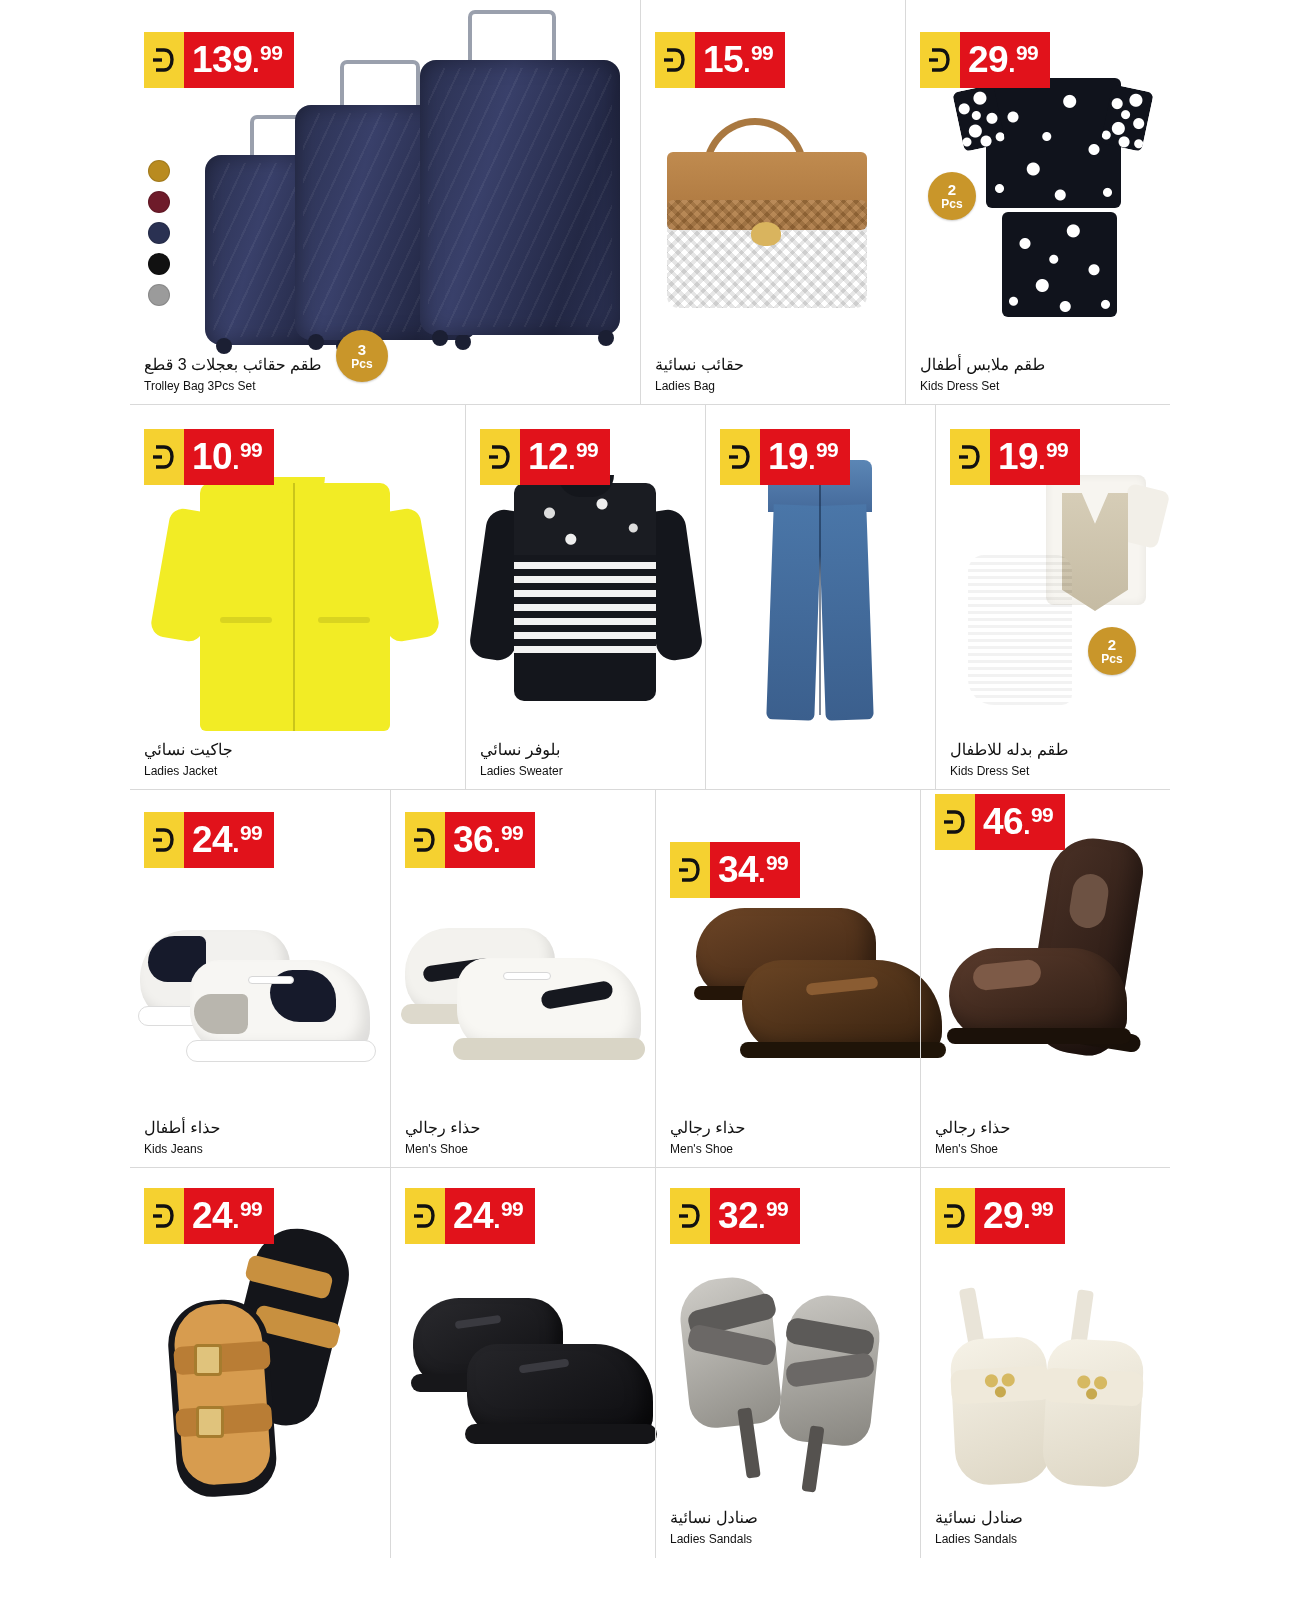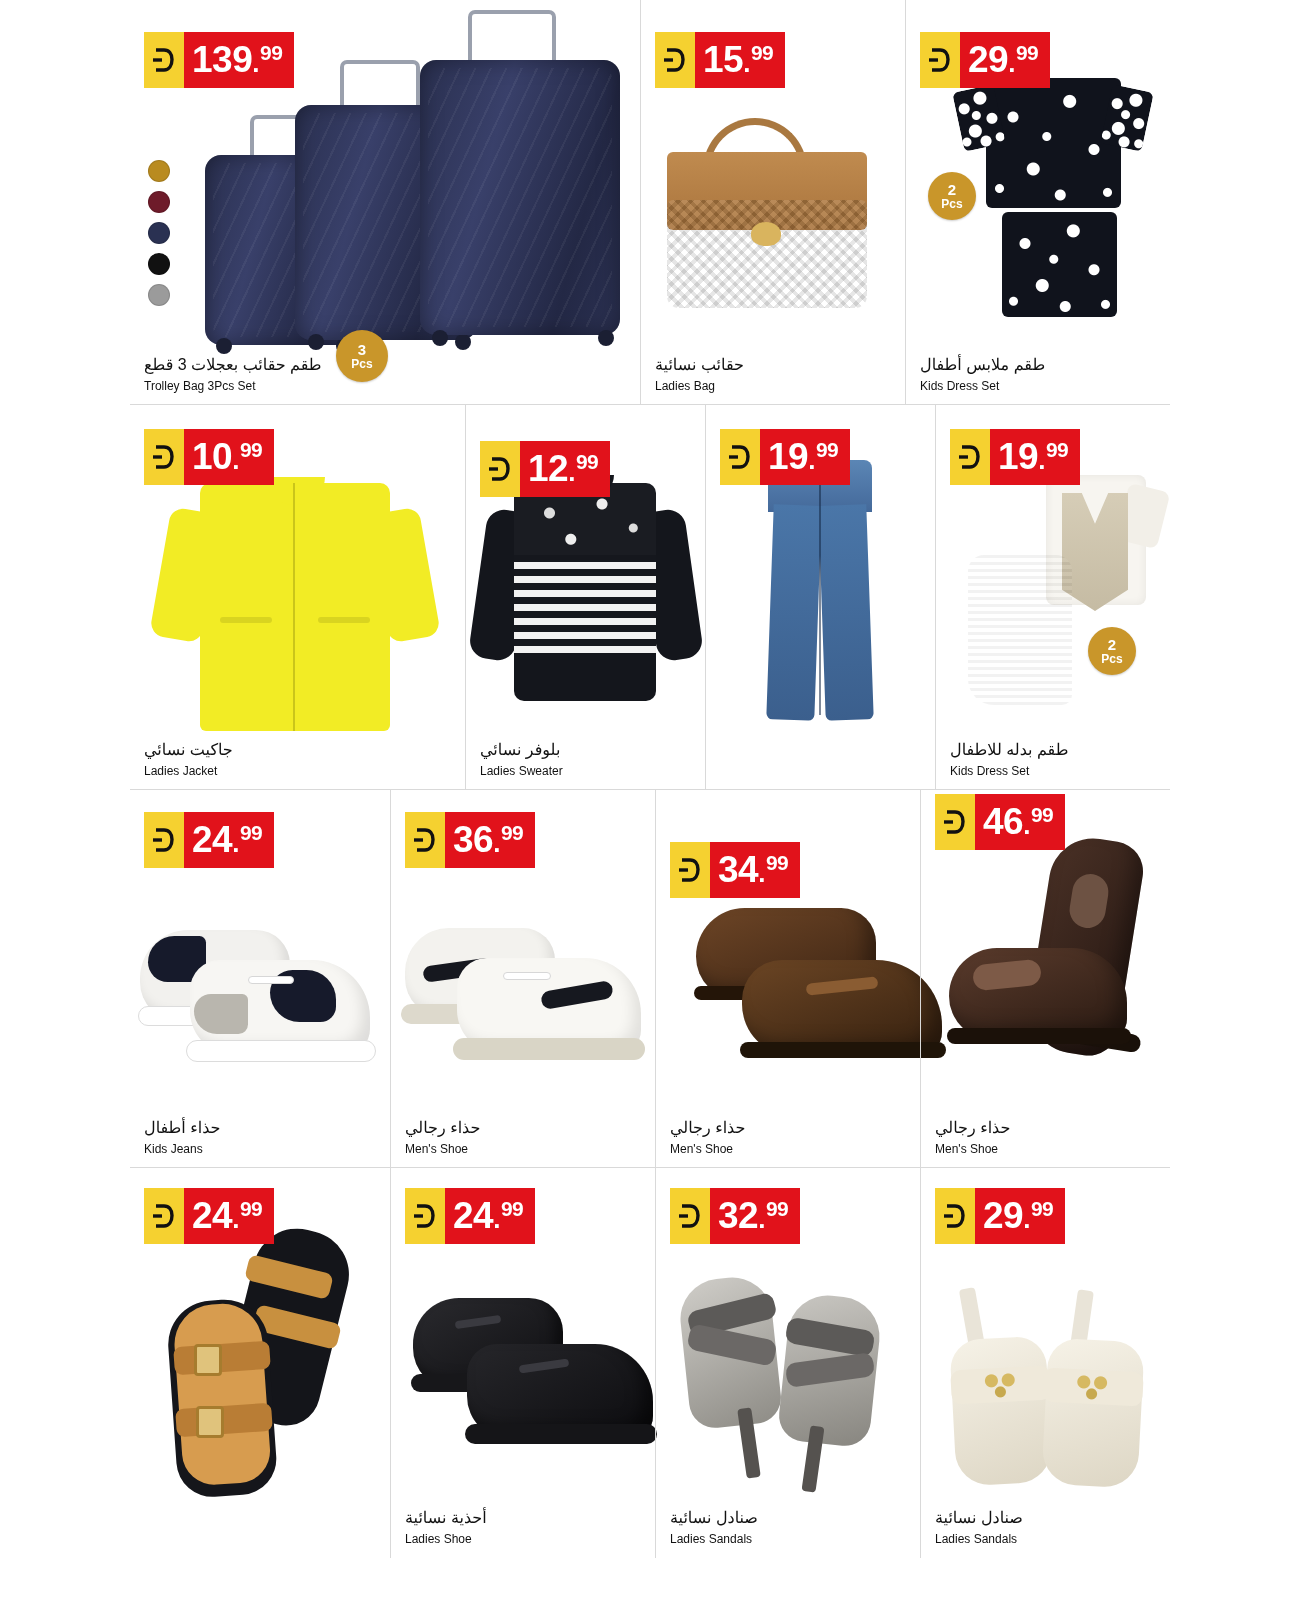--- a/index.html
+++ b/index.html
@@ -416,21 +416,21 @@
         </div>
       </div>
 
       <div class="labels">
         <div class="label-ar">جاكيت نسائي</div>
         <div class="label-en">Ladies Jacket</div>
       </div>
     </div>
 
     <div class="cell" style="width:240px;">
-      <div class="price-tag" style="top:36px;border-radius:8px;">
+      <div class="price-tag" style="top:24px;border-radius:8px;">
         <div class="currency">
           <svg width="22" height="26" viewBox="0 0 22 26">
               <path d="M3 3h8c5 0 8 3.5 8 9.5S16 23 11 23H3" fill="none" stroke="#111" stroke-width="3.4"></path>
               <path d="M0 13h9" stroke="#111" stroke-width="3.4"></path>
             </svg>
         </div>
         <div class="amount">
           <span class="whole">12</span>
             <span class="dot">.</span>
             <span class="cents">99</span>
@@ -712,24 +712,20 @@
           <div style="position:absolute; left:22px; top:130px; width:150px; height:92px; background:linear-gradient(150deg,#2a2a2e,#0e0e11); border-radius:46px 34px 20px 42px; box-shadow: inset -8px -10px 14px rgba(0,0,0,0.5);"></div>
           <div style="position:absolute; left:20px; top:206px; width:156px; height:18px; background:#17171a; border-radius:12px;"></div>
           <div style="position:absolute; left:64px; top:150px; width:46px; height:8px; background:#3a3a40; border-radius:5px; transform:rotate(-8deg);"></div>
 
           <div style="position:absolute; left:76px; top:176px; width:186px; height:96px; background:linear-gradient(150deg,#26262a,#0c0c0f); border-radius:30px 58px 24px 44px; box-shadow: inset -10px -12px 16px rgba(0,0,0,0.5);"></div>
           <div style="position:absolute; left:74px; top:256px; width:192px; height:20px; background:#151518; border-radius:14px;"></div>
           <div style="position:absolute; left:128px; top:194px; width:50px; height:8px; background:#3a3a40; border-radius:5px; transform:rotate(-8deg);"></div>
         </div>
       </div>
 
-      <div class="labels">
-        <div class="label-ar">أحذية نسائية</div>
-        <div class="label-en">Ladies Shoe</div>
-      </div>
     </div>
 
     <div class="cell" style="width:265px;">
       <div class="price-tag" style="top:20px;">
         <div class="currency">
           <svg width="22" height="26" viewBox="0 0 22 26">
               <path d="M3 3h8c5 0 8 3.5 8 9.5S16 23 11 23H3" fill="none" stroke="#111" stroke-width="3.4"></path>
               <path d="M0 13h9" stroke="#111" stroke-width="3.4"></path>
             </svg>
         </div>

